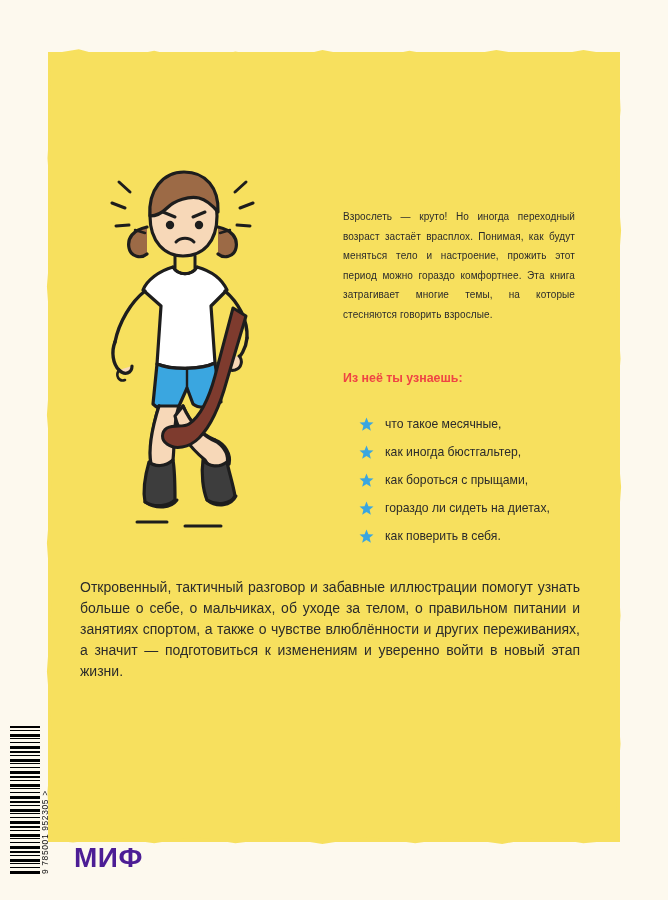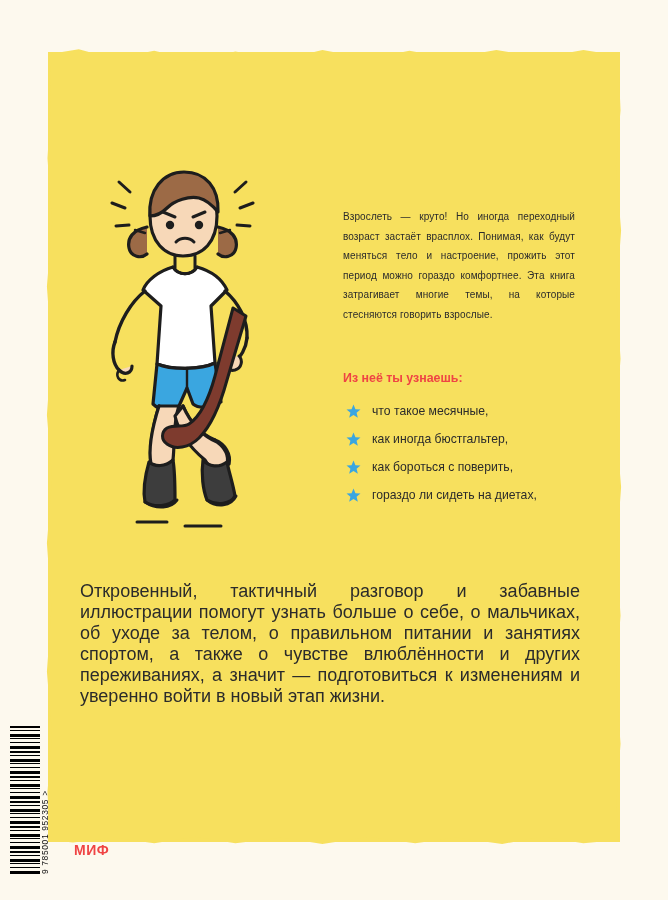--- a/index.html
+++ b/index.html
@@ -84,21 +84,21 @@
     width: 240px;
     font-size: 12.4px;
     font-weight: bold;
     color: #ef4444;
   }
   .bullet-list {
     position: absolute;
     left: 343px;
     top: 394px;
     width: 250px;
-    margin: 3px;
+    margin: 16px;
     padding: 0;
     list-style: none;
   }
   .bullet-list li {
     position: relative;
     height: 28px;
     padding-left: 26px;
     font-size: 12.2px;
     line-height: 28px;
     color: #2b2b2b;
@@ -113,21 +113,21 @@
     line-height: 14px;
     font-size: 16px;
   }
   .star svg { display: block; }
 
   .bottom-text {
     position: absolute;
     left: 80px;
     top: 563px;
     width: 500px;
-    font-size: 18px;
+    font-size: 14px;
     line-height: 21px;
     color: #2b2b2b;
     text-align: justify;
   }
 
   
   .barcode-wrap {
     position: absolute;
     left: 10px;
     top: 726px;
@@ -156,24 +156,24 @@
     color: #111;
     white-space: nowrap;
     writing-mode: vertical-rl;
     transform: rotate(180deg);
     font-family: "Liberation Sans", sans-serif;
   }
   .publisher {
     position: absolute;
     left: 74px;
     top: 842px;
-    font-size: 14px;
+    font-size: 28px;
     font-weight: bold;
     letter-spacing: 0.5px;
-    color: #ef4444;
+    color: #4c1d95;
   }
 </style>
 </head>
 <body>
 
 <div class="page">
 
   <div class="yellow-panel">
     <div class="panel-inner"></div>
   </div>
@@ -266,29 +266,37 @@
           </svg>
       </span>
       <span>как иногда бюстгальтер,</span>
     </li>
     <li>
       <span class="star">
         <svg viewBox="0 0 20 20" width="15" height="15">
             <path d="M10 0.8 L12.6 7.0 L19.3 7.4 L14.1 11.7 L15.8 18.2 L10 14.5 L4.2 18.2 L5.9 11.7 L0.7 7.4 L7.4 7.0 Z" fill="#3aa6e0"></path>
           </svg>
       </span>
-      <span>как бороться с поверить,</span>
+      <span>как бороться с прыщами,</span>
     </li>
     <li>
       <span class="star">
         <svg viewBox="0 0 20 20" width="15" height="15">
             <path d="M10 0.8 L12.6 7.0 L19.3 7.4 L14.1 11.7 L15.8 18.2 L10 14.5 L4.2 18.2 L5.9 11.7 L0.7 7.4 L7.4 7.0 Z" fill="#3aa6e0"></path>
           </svg>
       </span>
       <span>гораздо ли сидеть на диетах,</span>
+    </li>
+    <li>
+      <span class="star">
+        <svg viewBox="0 0 20 20" width="15" height="15">
+            <path d="M10 0.8 L12.6 7.0 L19.3 7.4 L14.1 11.7 L15.8 18.2 L10 14.5 L4.2 18.2 L5.9 11.7 L0.7 7.4 L7.4 7.0 Z" fill="#3aa6e0"></path>
+          </svg>
+      </span>
+      <span>как поверить в себя.</span>
     </li>
   </ul>
 
   <p class="bottom-text">Откровенный, тактичный разговор и забавные иллюстрации помогут узнать больше о себе, о мальчиках, об уходе за телом, о правильном питании и занятиях спортом, а также о чувстве влюблённости и других переживаниях, а значит — подготовиться к изменениям и уверенно войти в новый этап жизни.</p>
 
   <div class="barcode-wrap">
     <div class="barcode"></div>
     <div class="isbn">9 785001 952305 &gt;</div>
   </div>
 

